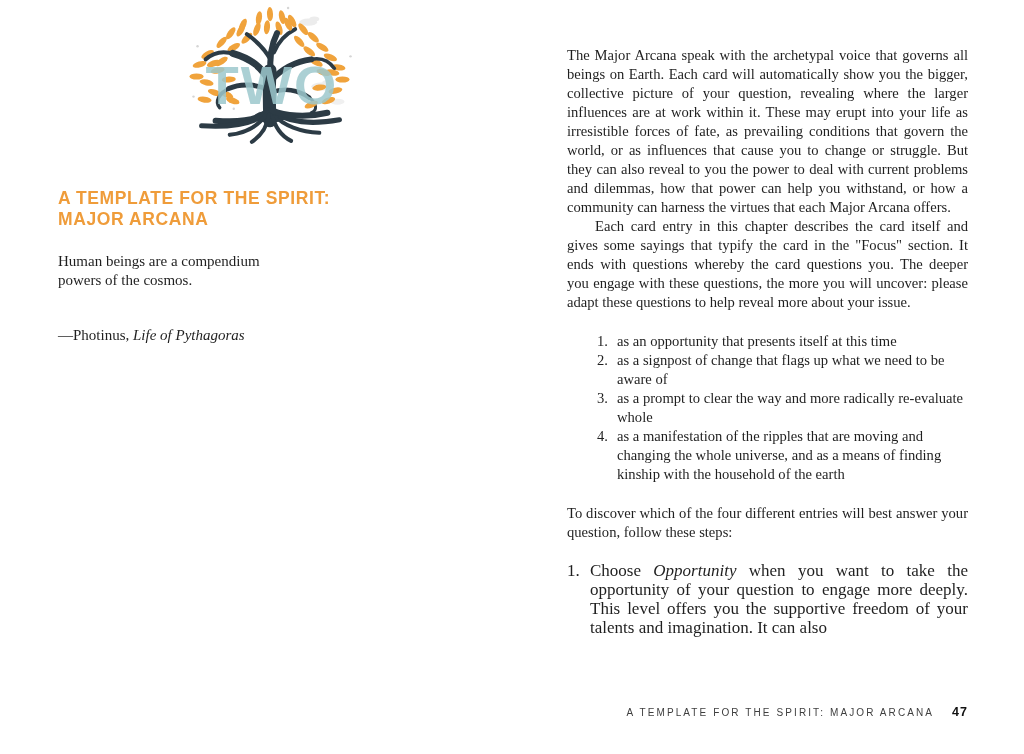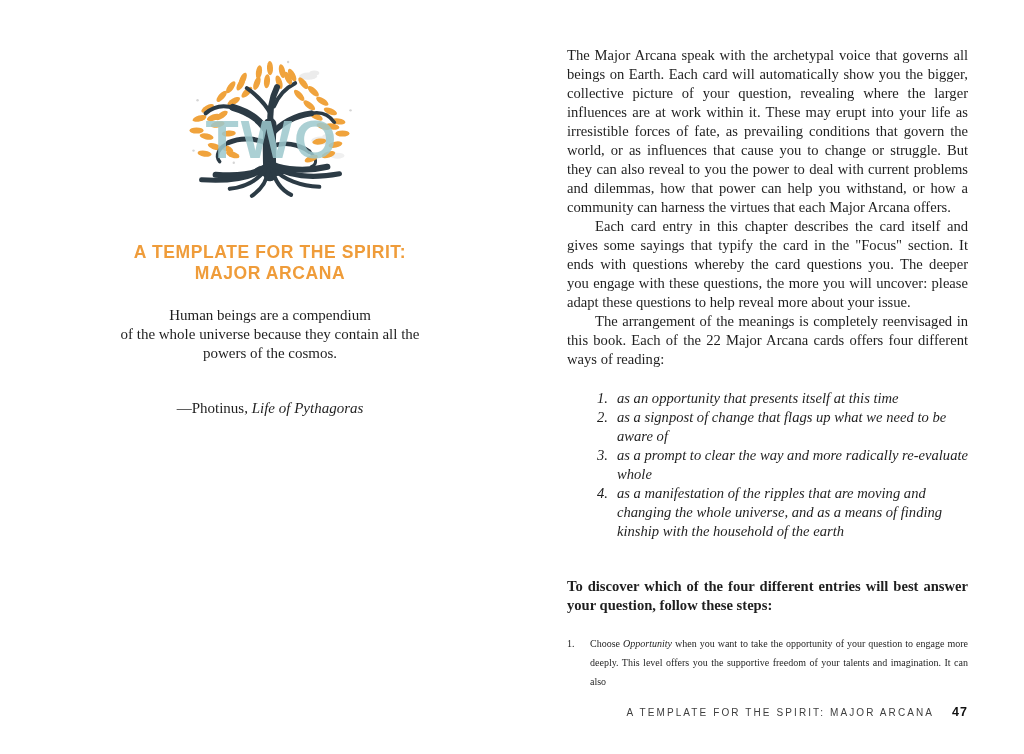--- a/index.html
+++ b/index.html
@@ -13,22 +13,21 @@
     color:#1f1f1f;
   }
   
   .page-left {
     position:absolute; left:0; top:0;
     width:512px; height:754px;
   }
   .left-content {
     width:424px;
     margin-left:58px;
-    padding-top:54px;
-    text-align:center;
+    text-align:left;
   }
   .chapter-art { width:204px; height:156px; margin:0 auto; }
   .chapter-art svg { display:block; }
   .chapter-title {
     margin-top:32px;
     font-family:"Liberation Sans", sans-serif;
     font-weight:bold;
     font-size:17.5px;
     line-height:21px;
     letter-spacing:0.6px;
@@ -55,48 +54,47 @@
   .page-right p {
     font-size:14.6px;
     line-height:19px;
     text-align:justify;
   }
   .page-right p.indent { text-indent:28px; }
   ol.reading-list {
     list-style:none;
     counter-reset:ways;
     margin-top:20px;
-    margin-bottom:36px;
+    margin-bottom:20px;
     padding-left:50px;
-    font-style:italic;
   }
   ol.reading-list li {
     counter-increment:ways;
     position:relative;
     font-size:14.6px;
     line-height:19px;
     text-align:left;
   }
   ol.reading-list li::before {
     content:counter(ways) ".";
     position:absolute;
     left:-20px;
   }
-  p.steps-intro { margin-top:19px;font-weight:bold; }
+  p.steps-intro { margin-top:19px; }
   ol.steps-list {
     list-style:none;
     counter-reset:steps;
     margin-top:19px;
     padding-left:0;
   }
   ol.steps-list li {
     counter-increment:steps;
     position:relative;
     padding-left:23px;
-    font-size:10px;
+    font-size:17px;
     line-height:19px;
     text-align:justify;
   }
   ol.steps-list li::before {
     content:counter(steps) ".";
     position:absolute;
     left:0;
   }
   ol.steps-list em { font-style:italic; }
   
@@ -218,36 +216,34 @@
         </svg>
       </div>
 
       <h1 class="chapter-title">
         <span>A TEMPLATE FOR THE SPIRIT:</span><br>
         <span>MAJOR ARCANA</span>
       </h1>
 
       <div class="epigraph">
         <div>Human beings are a compendium</div>
-        <div>of the whole universe because they contain all the</div>
         <div>powers of the cosmos.</div>
       </div>
 
       <div class="attribution">
         <span>—Photinus, </span><em>Life of Pythagoras</em>
       </div>
 
     </div>
   </section>
 
   <section class="page-right">
 
     <p class="body-para">The Major Arcana speak with the archetypal voice that governs all beings on Earth. Each card will automatically show you the bigger, collective picture of your question, revealing where the larger influences are at work within it. These may erupt into your life as irresistible forces of fate, as prevailing conditions that govern the world, or as influences that cause you to change or struggle. But they can also reveal to you the power to deal with current problems and dilemmas, how that power can help you withstand, or how a community can harness the virtues that each Major Arcana offers.</p>
     <p class="body-para indent">Each card entry in this chapter describes the card itself and gives some sayings that typify the card in the "Focus" section. It ends with questions whereby the card questions you. The deeper you engage with these questions, the more you will uncover: please adapt these questions to help reveal more about your issue.</p>
-    <p class="body-para indent">The arrangement of the meanings is completely reenvisaged in this book. Each of the 22 Major Arcana cards offers four different ways of reading:</p>
 
     <ol class="reading-list">
       <li>as an opportunity that presents itself at this time</li>
       <li>as a signpost of change that flags up what we need to be aware of</li>
       <li>as a prompt to clear the way and more radically re-evaluate whole</li>
       <li>as a manifestation of the ripples that are moving and changing the whole universe, and as a means of finding kinship with the household of the earth</li>
     </ol>
 
     <p class="body-para steps-intro">To discover which of the four different entries will best answer your question, follow these steps:</p>
 

